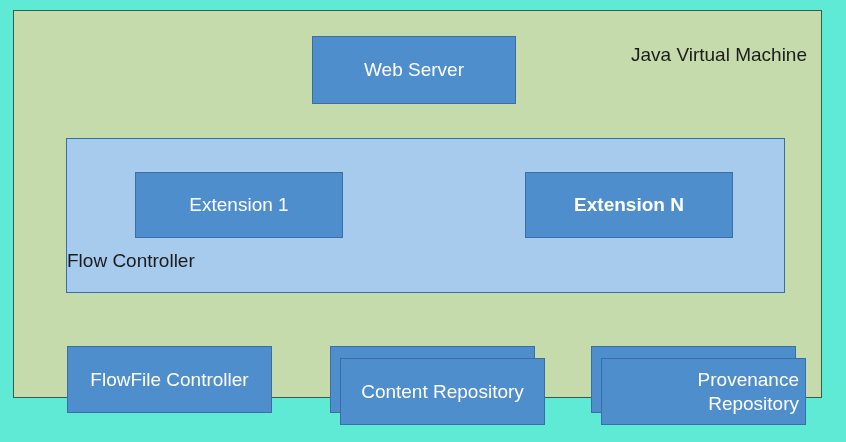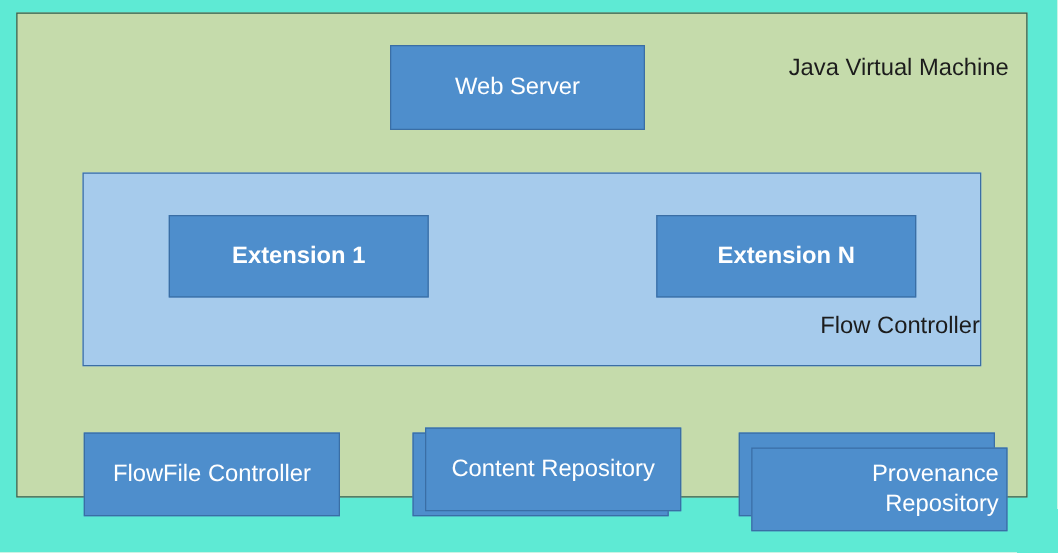--- a/index.html
+++ b/index.html
@@ -77,30 +77,29 @@
     height: 155px;
     background: #a6cbec;
     border: 1px solid #3a6ea5;
     box-sizing: border-box;
   }
   .flow-controller-label {
     position: absolute;
     left: 0;
     right: 0;
     bottom: 20px;
-    text-align: right;
+    text-align: left;
     font-size: 19px;
     color: #1c1c1c;
   }
   .extension-1 {
     left: 135px;
     top: 172px;
     width: 208px;
     height: 66px;
-    font-weight: bold;
   }
   .extension-n {
     left: 525px;
     top: 172px;
     width: 208px;
     height: 66px;
     font-weight: bold;
   }
 
   
@@ -111,21 +110,21 @@
     height: 67px;
   }
   .content-repo-back {
     left: 330px;
     top: 346px;
     width: 205px;
     height: 67px;
   }
   .content-repo {
     left: 340px;
-    top: 342px;
+    top: 358px;
     width: 205px;
     height: 67px;
   }
   .provenance-repo-back {
     left: 591px;
     top: 346px;
     width: 205px;
     height: 67px;
   }
   .provenance-repo {

